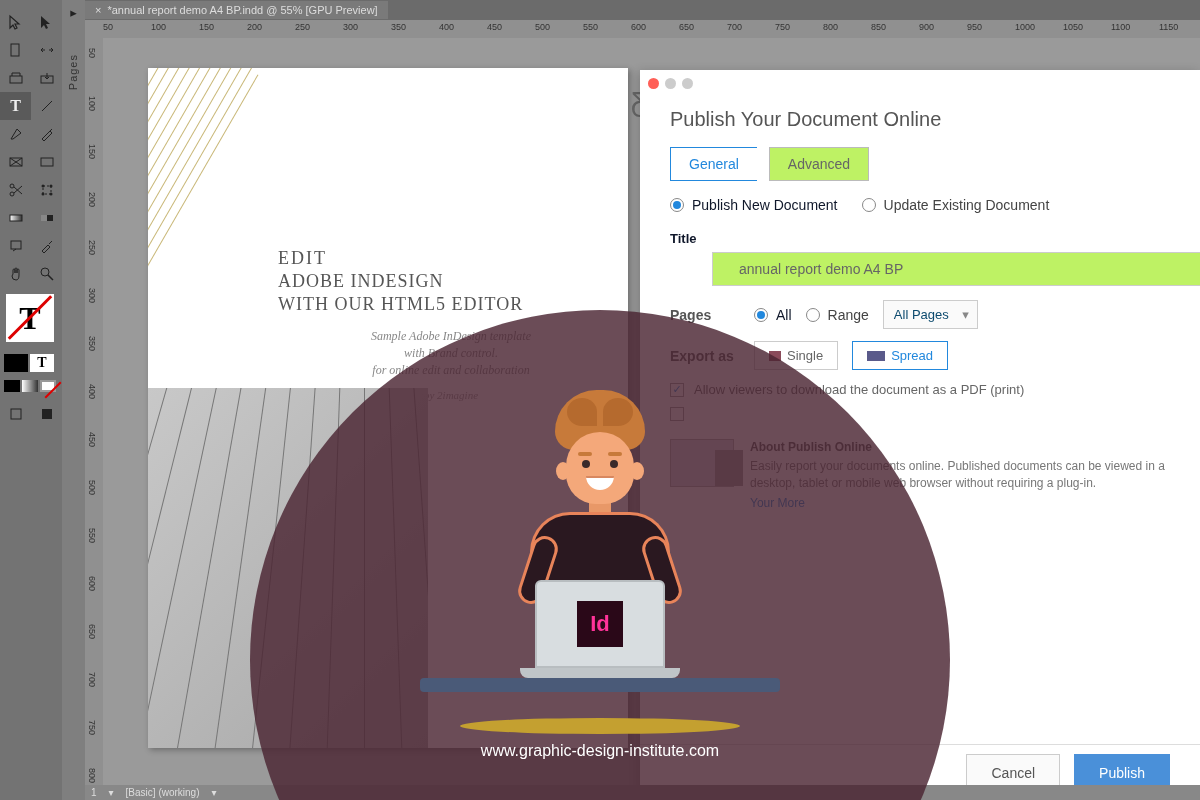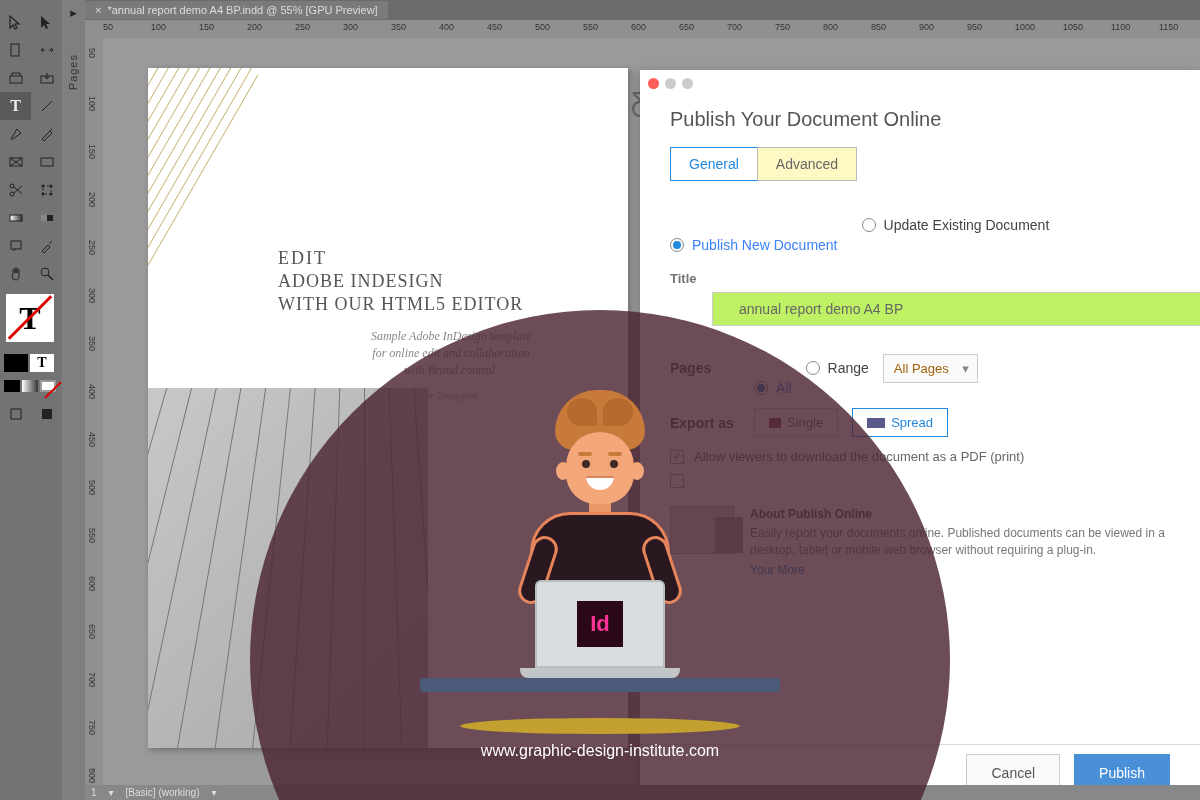--- a/index.html
+++ b/index.html
@@ -56,35 +56,35 @@
 .mini-panel .mp-top { height:14px; background:#7a7a7a; font-size:10px; color:#ccc; display:flex; align-items:center; justify-content:flex-end; padding:0 3px; }
 .mini-panel .mp-body { display:flex; align-items:center; justify-content:center; height:40px; color:#333; }
 
 
 .dialog { position:absolute; top:70px; left:640px; width:560px; height:730px; background:#fff; box-shadow:-2px 2px 10px rgba(0,0,0,.2); }
 .dialog-tb { height:26px; display:flex; align-items:center; padding:0 8px; gap:6px; }
 .tb-btn { width:11px; height:11px; border-radius:50%; }
 .tb-red { background:#ff5f57; }
 .tb-gray { background:#ccc; }
 .dialog-title { font-size:20px; color:#555; padding:12px 30px 16px; }
-.dlg-tabs { display:flex; gap:0; margin:0 30px 16px; }
-.dlg-tab { padding:8px 18px; font-size:14px; border:1px solid #bbb; background:#fef9c3; color:#666; cursor:pointer; }
+.dlg-tabs { display:flex; gap:12px; margin:0 30px 16px; }
+.dlg-tab { padding:8px 18px; font-size:14px; border:1px solid #bbb; background:#bef264; color:#666; cursor:pointer; }
 .dlg-tab.active { color:#2288dd; border-color:#2288dd; background:#fff; }
 .dlg-tab:first-child { border-right:none; }
 .radio-row { display:flex; gap:24px; margin:0 30px 18px; align-items:center; }
 .radio { display:flex; align-items:center; gap:8px; font-size:14px; color:#444; cursor:pointer; }
 .radio .r-dot { width:14px; height:14px; border:1px solid #888; border-radius:50%; display:flex; align-items:center; justify-content:center; }
 .radio.active .r-dot::after { content:''; width:8px; height:8px; background:#2288dd; border-radius:50%; }
-.radio.active { color:#3b82f6;margin-top:40px; }
+.radio.active { color:#0f172a; }
 .fld { margin:0 30px 14px; }
-.fld-label { font-size:13px; color:#737373; margin-bottom:6px; font-weight:bold; }
+.fld-label { font-size:13px; color:#0f172a; margin-bottom:6px; font-weight:bold; }
 .fld-input { width:100%; padding:8px 26px; border:1px solid #ccc; font-size:14px; color:#666; background:#bef264;margin-left:42px; }
 .opt-row { display:flex; align-items:center; gap:14px; margin:0 30px 12px; font-size:14px; color:#555; }
 .opt-label { font-weight:bold; min-width:70px; }
-.sel { padding:6px 28px 6px 10px; border:1px solid #ccc; background:#fafafa; color:#a16207; font-size:13px; position:relative; }
+.sel { padding:6px 28px 6px 10px; border:1px solid #ccc; background:#fafafa; color:#0c4a6e; font-size:13px; position:relative; }
 .sel::after { content:'▾'; position:absolute; right:8px; color:#888; }
 .pill { padding:6px 14px; border:1px solid #ccc; font-size:13px; color:#666; display:flex; align-items:center; gap:6px; cursor:pointer; }
 .pill .sq { width:12px; height:10px; background:#8a4a5a; }
 .pill .sq2 { width:18px; height:10px; background:#5a5a8a; }
 .pill.active { border-color:#2288dd; color:#2288dd; }
 .chk-row { display:flex; align-items:center; gap:10px; margin:0 30px 10px; font-size:13px; color:#666; }
 .chk { width:14px; height:14px; border:1px solid #999; display:flex; align-items:center; justify-content:center; font-size:11px; color:#2288dd; }
 .about-box { margin:18px 30px; display:flex; gap:16px; }
 .about-icon { width:64px; height:48px; background:#d8d8e0; border:1px solid #aaa; position:relative; flex-shrink:0; }
 .about-icon::after { content:''; position:absolute; right:-10px; top:10px; width:28px; height:36px; background:#999; }
@@ -382,22 +382,22 @@
         <div class="dl" style="top: 266px; left: -40px;"></div>
       </div>
     <div class="butterfly">Ƹ̵̡</div>
     <div class="page-title">
       <div class="l1">EDIT</div>
       <div class="l2">ADOBE INDESIGN</div>
       <div class="l3">WITH OUR HTML5 EDITOR</div>
     </div>
     <div class="page-sub">
       <div>Sample Adobe InDesign template</div>
+      <div>with Brand control.</div>
       <div>for online edit and collaboration</div>
-      <div>with Brand control.</div>
       <div class="page-by">by 2imagine</div>
     </div>
     <div class="building">
         <div class="cable" style="left: 0px; top: -20px; transform: rotate(18deg);"></div>
         <div class="cable" style="left: 24px; top: -20px; transform: rotate(16deg);"></div>
         <div class="cable" style="left: 48px; top: -20px; transform: rotate(14deg);"></div>
         <div class="cable" style="left: 72px; top: -20px; transform: rotate(12deg);"></div>
         <div class="cable" style="left: 96px; top: -20px; transform: rotate(10deg);"></div>
         <div class="cable" style="left: 120px; top: -20px; transform: rotate(8deg);"></div>
         <div class="cable" style="left: 144px; top: -20px; transform: rotate(6deg);"></div>

